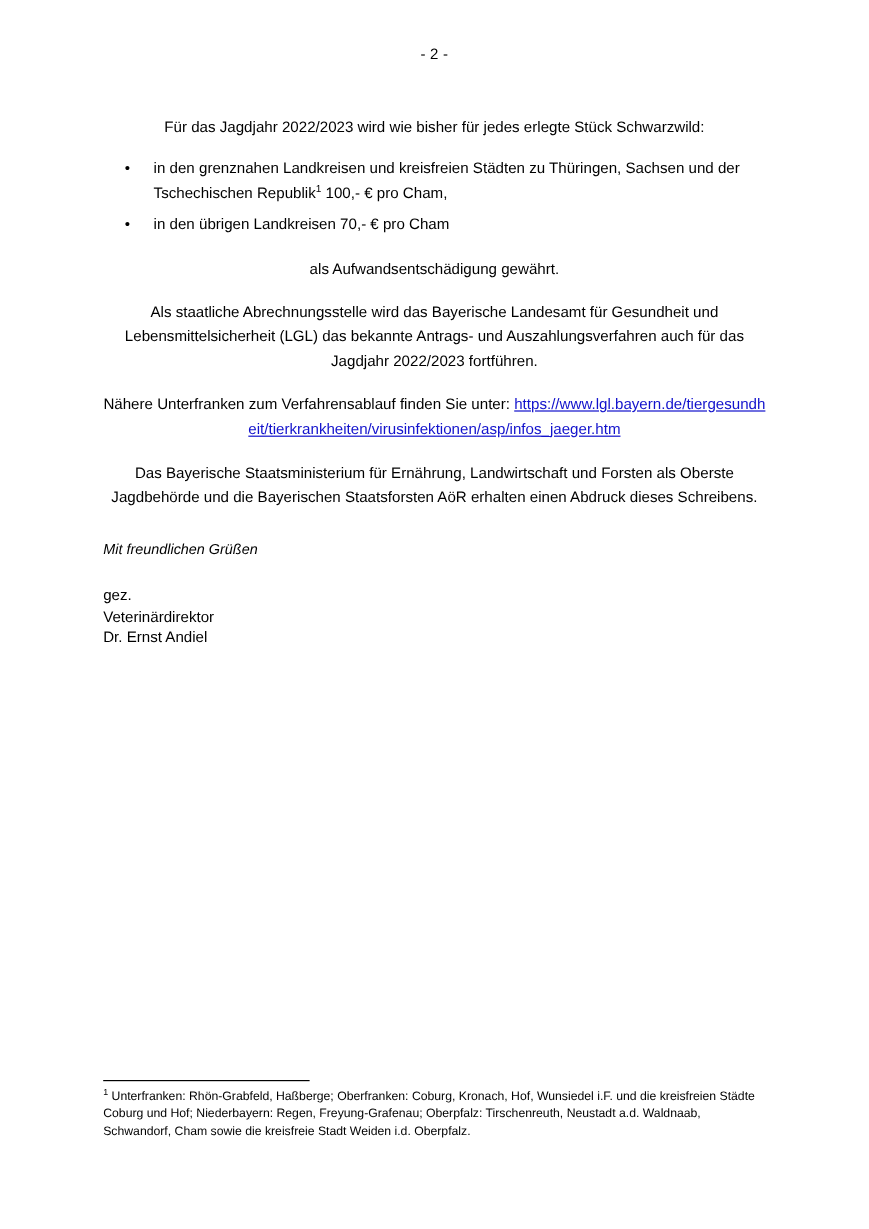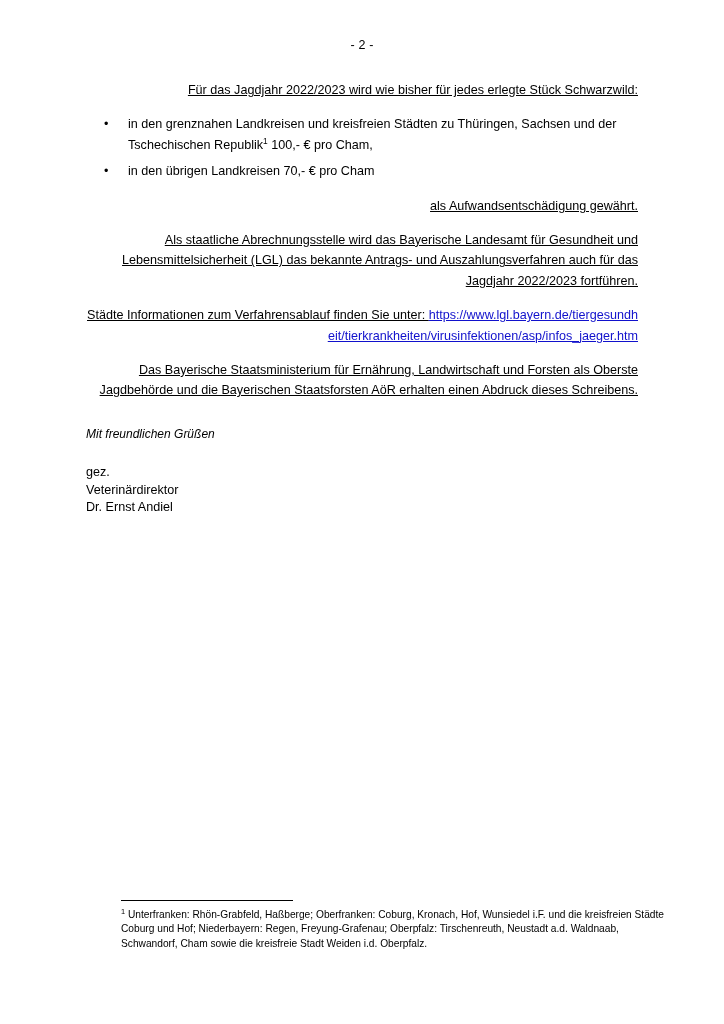--- a/index.html
+++ b/index.html
@@ -33,23 +33,22 @@
   }
   .content {
     position: absolute;
     top: 80px;
     left: 86px;
     width: 552px;
   }
   .para {
     font-size: 12.6px;
     line-height: 1.62;
-    margin: 0 0 14px 0;
-    text-align: right;
-    text-decoration: underline;
+    margin: 16px 0 14px 0;
+    text-align: center;
   }
   ul.bullets {
     list-style: none;
     margin: 14px 0 14px 0;
     padding: 0;
   }
   ul.bullets li {
     position: relative;
     padding-left: 42px;
     font-size: 12.6px;
@@ -82,21 +81,20 @@
     font-size: 12px;
     line-height: 1.62;
     margin-top: 24px;
     font-style: italic;
   }
   .footnote-area {
     position: absolute;
     left: 86px;
     top: 900px;
     width: 552px;
-    margin-left: 35px;
   }
   .footnote-rule {
     width: 172px;
     height: 0;
     border-top: 1px solid #000000;
     margin-bottom: 7px;
   }
   .footnote-text {
     font-size: 10.2px;
     line-height: 1.42;
@@ -125,21 +123,21 @@
       <li>
         <span class="dot">•</span><span>in den übrigen Landkreisen 70,- € pro Cham</span>
       </li>
     </ul>
 
     <p class="para">als Aufwandsentschädigung gewährt.</p>
 
     <p class="para">Als staatliche Abrechnungsstelle wird das Bayerische Landesamt für Gesundheit und Lebensmittelsicherheit (LGL) das bekannte Antrags- und Auszahlungsverfahren auch für das Jagdjahr 2022/2023 fortführen.</p>
 
     <p class="para">
-      <span>Städte Informationen zum Verfahrensablauf finden Sie unter: </span><a class="link" href="#">https://www.lgl.bayern.de/tiergesundheit/tierkrankheiten/virusinfektionen/asp/infos_jaeger.htm</a>
+      <span>Nähere Unterfranken zum Verfahrensablauf finden Sie unter: </span><a class="link" href="#">https://www.lgl.bayern.de/tiergesundheit/tierkrankheiten/virusinfektionen/asp/infos_jaeger.htm</a>
     </p>
 
     <p class="para">Das Bayerische Staatsministerium für Ernährung, Landwirtschaft und Forsten als Oberste Jagdbehörde und die Bayerischen Staatsforsten AöR erhalten einen Abdruck dieses Schreibens.</p>
 
     <p class="greeting">Mit freundlichen Grüßen</p>
 
     <div class="sign-block">
       <div>gez.</div>
       <div>Veterinärdirektor</div>
       <div>Dr. Ernst Andiel</div>

